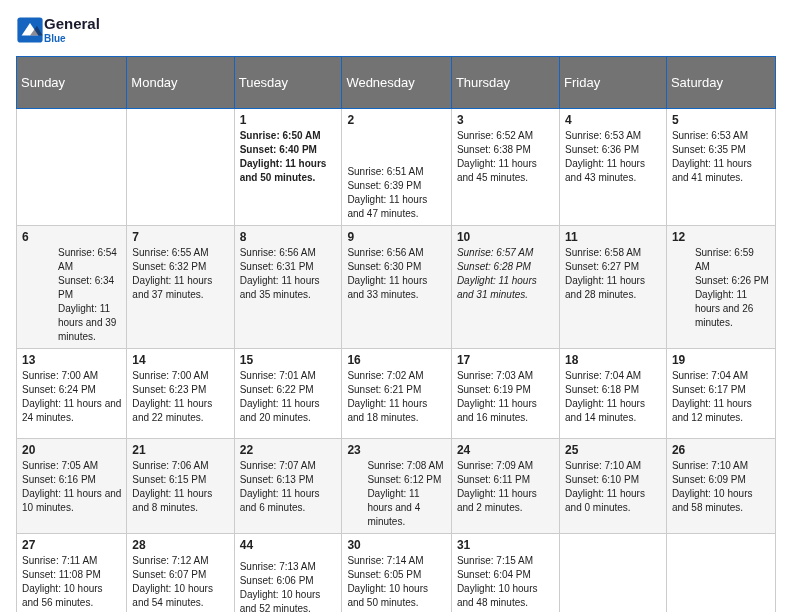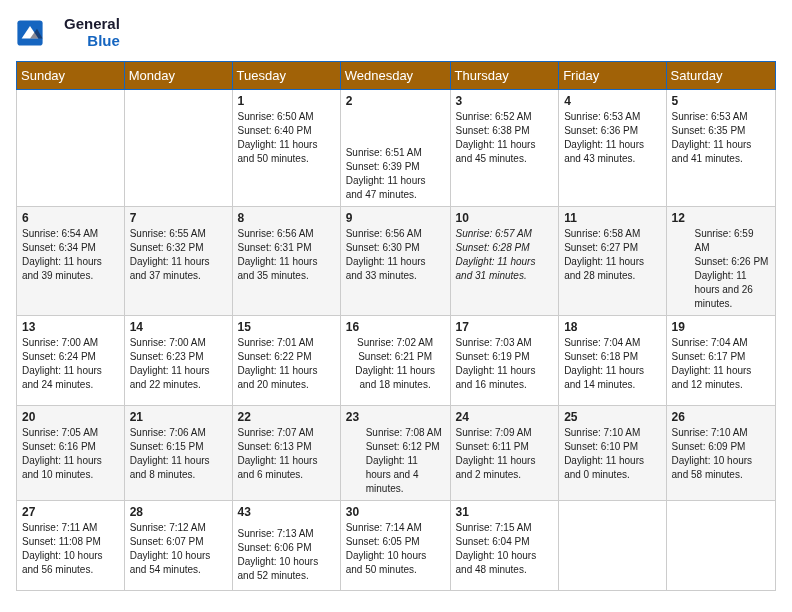--- a/index.html
+++ b/index.html
@@ -12,22 +12,21 @@
     }
     .header {
       display: flex;
       justify-content: space-between;
       align-items: flex-start;
       margin-bottom: 12px;
     }
     .logo {
       display: flex;
       align-items: center;
-      gap: 20px;
-      text-align: right;
+      gap: 0;
     }
     .logo-icon {
       width: 28px;
       height: 28px;
     }
     .title-block {
       text-align: right;
     }
     .month-title {
       font-size: 36px;
@@ -39,24 +38,24 @@
       font-size: 14px;
       color: #333;
       margin-top: 2px;
     }
     .calendar {
       width: 100%;
       border-collapse: collapse;
       border: 1px solid #ccc;
     }
     .calendar th {
-      background: #a16207;
+      background: #737373;
       color: #fff;
       font-size: 13px;
-      padding: 6px 4px;
+      padding: 18px 4px;
       text-align: left;
       border: 1px solid #1565c0;
       font-weight: normal;
     }
     .calendar td {
       vertical-align: top;
       border: 1px solid #ccc;
       padding: 4px 5px;
       font-size: 10.5px;
       color: #222;
@@ -87,21 +86,21 @@
 
 <div class="header">
   <div class="logo">
     <svg class="logo-icon" viewBox="0 0 40 40">
       <rect x="2" y="2" width="36" height="36" rx="4" fill="#1565c0"></rect>
       <polygon points="8,28 20,10 32,28" fill="white"></polygon>
       <polygon points="20,28 30,14 38,28" fill="#1a1a2e" opacity="0.5"></polygon>
     </svg>
     <div>
       <div style="font-size:15px;font-weight:bold;color:#1a1a2e;line-height:1.1;">General</div>
-      <div style="font-size:15px;font-weight:bold;color:#1565c0;line-height:1.1;">Blue</div>
+      <div style="font-size:10px;font-weight:bold;color:#1565c0;line-height:1.1;">Blue</div>
     </div>
   </div>
   <div class="title-block">
     <div class="month-title"></div>
     <div class="location-subtitle"></div>
   </div>
 </div>
 
 <table class="calendar">
   <thead>
@@ -114,21 +113,21 @@
         <th>Friday</th>
         <th>Saturday</th>
       </tr>
   </thead>
   <tbody id="calendar-body">
   <tr>
         <td></td>
         <td></td>
         <td>
           <span class="day-num">1</span>
-          <div class="cell-content" style="white-space: pre-line;">Sunrise: 6:50 AM
+          <div class="cell-content" style="white-space: pre-line; font-weight: bold;">Sunrise: 6:50 AM
 Sunset: 6:40 PM
 Daylight: 11 hours and 50 minutes.</div>
         </td>
         <td>
           <span class="day-num">2</span>
           <div class="cell-content" style="white-space: pre-line; margin-top: 38px;">Sunrise: 6:51 AM
 Sunset: 6:39 PM
 Daylight: 11 hours and 47 minutes.</div>
         </td>
         <td>
@@ -146,21 +145,21 @@
         <td>
           <span class="day-num">5</span>
           <div class="cell-content" style="white-space: pre-line;">Sunrise: 6:53 AM
 Sunset: 6:35 PM
 Daylight: 11 hours and 41 minutes.</div>
         </td>
       </tr>
       <tr>
         <td>
           <span class="day-num">6</span>
-          <div class="cell-content" style="white-space: pre-line;">Sunrise: 6:54 AM
+          <div class="cell-content" style="white-space: pre-line; margin-left: 36px;">Sunrise: 6:54 AM
 Sunset: 6:34 PM
 Daylight: 11 hours and 39 minutes.</div>
         </td>
         <td>
           <span class="day-num">7</span>
           <div class="cell-content" style="white-space: pre-line;">Sunrise: 6:55 AM
 Sunset: 6:32 PM
 Daylight: 11 hours and 37 minutes.</div>
         </td>
         <td>
@@ -208,21 +207,21 @@
 Daylight: 11 hours and 22 minutes.</div>
         </td>
         <td>
           <span class="day-num">15</span>
           <div class="cell-content" style="white-space: pre-line;">Sunrise: 7:01 AM
 Sunset: 6:22 PM
 Daylight: 11 hours and 20 minutes.</div>
         </td>
         <td>
           <span class="day-num">16</span>
-          <div class="cell-content" style="white-space: pre-line; text-align: center;">Sunrise: 7:02 AM
+          <div class="cell-content" style="white-space: pre-line;">Sunrise: 7:02 AM
 Sunset: 6:21 PM
 Daylight: 11 hours and 18 minutes.</div>
         </td>
         <td>
           <span class="day-num">17</span>
           <div class="cell-content" style="white-space: pre-line;">Sunrise: 7:03 AM
 Sunset: 6:19 PM
 Daylight: 11 hours and 16 minutes.</div>
         </td>
         <td>
@@ -289,21 +288,21 @@
 Sunset: 11:08 PM
 Daylight: 10 hours and 56 minutes.</div>
         </td>
         <td>
           <span class="day-num">28</span>
           <div class="cell-content" style="white-space: pre-line;">Sunrise: 7:12 AM
 Sunset: 6:07 PM
 Daylight: 10 hours and 54 minutes.</div>
         </td>
         <td>
-          <span class="day-num">43</span>
+          <span class="day-num">44</span>
           <div class="cell-content" style="white-space: pre-line; margin-top: 8px;">Sunrise: 7:13 AM
 Sunset: 6:06 PM
 Daylight: 10 hours and 52 minutes.</div>
         </td>
         <td>
           <span class="day-num">30</span>
           <div class="cell-content" style="white-space: pre-line;">Sunrise: 7:14 AM
 Sunset: 6:05 PM
 Daylight: 10 hours and 50 minutes.</div>
         </td>

